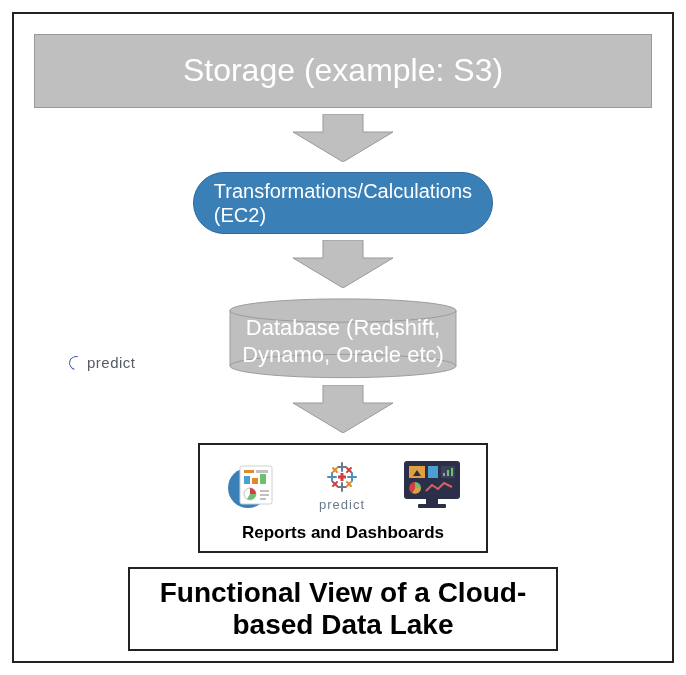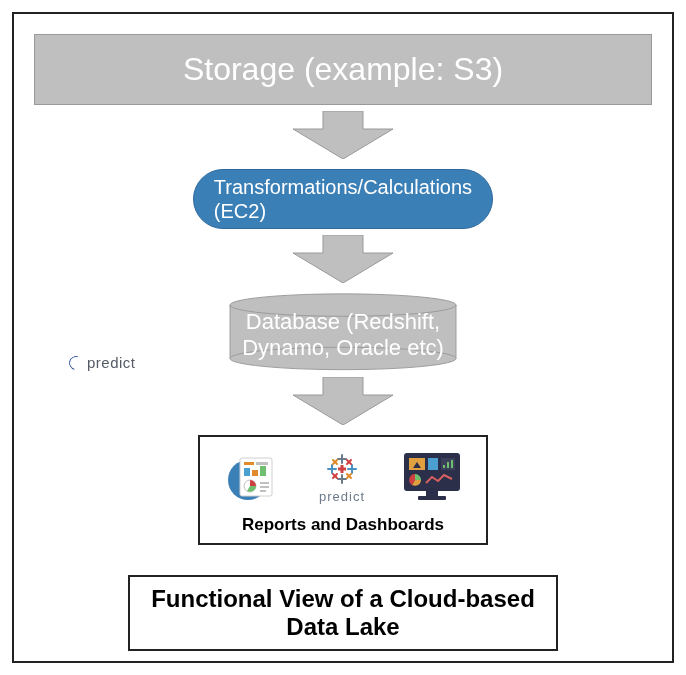--- a/index.html
+++ b/index.html
@@ -112,22 +112,22 @@
       font-weight: bold;
       font-size: 17px;
       color: #000;
     }
     .caption {
       border: 2px solid #222;
       width: 430px;
       padding: 8px 10px;
       text-align: center;
       font-weight: bold;
-      font-size: 24px;
-      margin-top: 30px;
+      font-size: 28px;
+      margin-top: 14px;
       background: #fff;
     }
     .tableau-logo {
       display: flex;
       flex-direction: column;
       align-items: center;
       gap: 3px;
     }
     .tableau-text {
       font-size: 13px;

